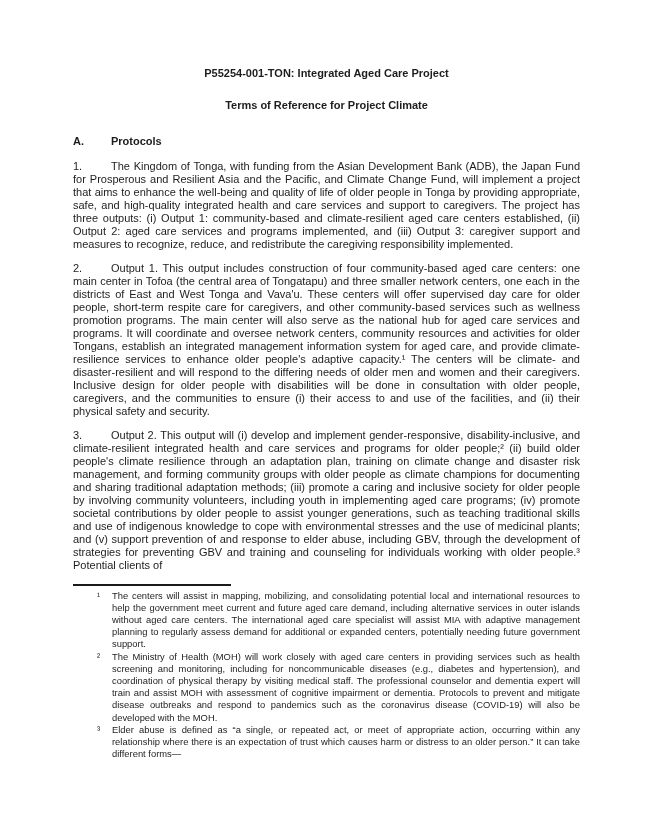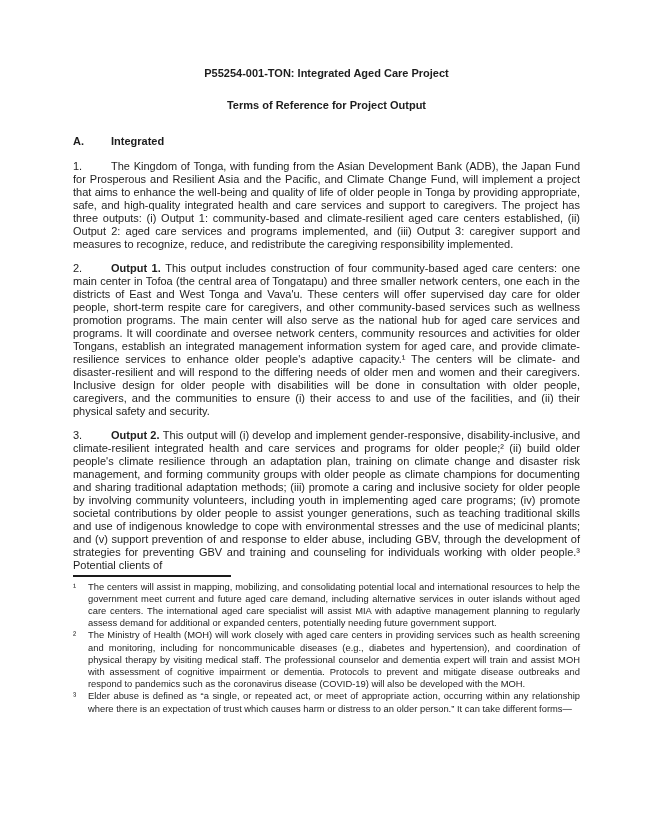--- a/index.html
+++ b/index.html
@@ -42,59 +42,60 @@
     display: inline-block;
     width: 38px;
   }
   .para {
     font-size: 11px;
     line-height: 13px;
     text-align: justify;
     margin: 0 0 11px 0;
   }
   .para.last {
-    margin-bottom: 3px;
+    margin-bottom: 12px;
   }
   .para-number {
     display: inline-block;
     width: 38px;
   }
   .para-lead {
-    font-weight: bold;
+    font-weight: normal;
   }
   .footnote-rule {
     width: 158px;
     height: 1.5px;
     background: #1a1a1a;
     margin: 2px 0 4px 0;
   }
   .footnotes {
     font-size: 9.4px;
     line-height: 12.2px;
   }
   .footnote {
     text-align: justify;
     padding-left: 15px;
+    margin-left: 24px;
   }
   .fn-marker {
     display: inline-block;
     width: 15px;
     margin-left: -15px;
   }
 </style>
 </head>
 <body>
 
 <div class="page">
 
   <p class="doc-title">P55254-001-TON: Integrated Aged Care Project</p>
 
-  <p class="doc-subtitle">Terms of Reference for Project Output</p>
+  <p class="doc-subtitle">Terms of Reference for Project Climate</p>
 
-  <p class="section-heading"><span class="heading-letter">A.</span><span>Integrated</span></p>
+  <p class="section-heading"><span class="heading-letter">A.</span><span>Protocols</span></p>
 
   <p class="para"><span class="para-number">1.</span><span class="para-lead"></span><span>The Kingdom of Tonga, with funding from the Asian Development Bank (ADB), the Japan Fund for Prosperous and Resilient Asia and the Pacific, and Climate Change Fund, will implement a project that aims to enhance the well-being and quality of life of older people in Tonga by providing appropriate, safe, and high-quality integrated health and care services and support to caregivers. The project has three outputs: (i) Output 1: community-based and climate-resilient aged care centers established, (ii) Output 2: aged care services and programs implemented, and (iii) Output 3: caregiver support and measures to recognize, reduce, and redistribute the caregiving responsibility implemented.</span></p>
 
   <p class="para"><span class="para-number">2.</span><span class="para-lead">Output 1. </span><span>This output includes construction of four community-based aged care centers: one main center in Tofoa (the central area of Tongatapu) and three smaller network centers, one each in the districts of East and West Tonga and Vava'u. These centers will offer supervised day care for older people, short-term respite care for caregivers, and other community-based services such as wellness promotion programs. The main center will also serve as the national hub for aged care services and programs. It will coordinate and oversee network centers, community resources and activities for older Tongans, establish an integrated management information system for aged care, and provide climate-resilience services to enhance older people's adaptive capacity.¹ The centers will be climate- and disaster-resilient and will respond to the differing needs of older men and women and their caregivers. Inclusive design for older people with disabilities will be done in consultation with older people, caregivers, and the communities to ensure (i) their access to and use of the facilities, and (ii) their physical safety and security.</span></p>
 
   <p class="para last"><span class="para-number">3.</span><span class="para-lead">Output 2. </span><span>This output will (i) develop and implement gender-responsive, disability-inclusive, and climate-resilient integrated health and care services and programs for older people;² (ii) build older people's climate resilience through an adaptation plan, training on climate change and disaster risk management, and forming community groups with older people as climate champions for documenting and sharing traditional adaptation methods; (iii) promote a caring and inclusive society for older people by involving community volunteers, including youth in implementing aged care programs; (iv) promote societal contributions by older people to assist younger generations, such as teaching traditional skills and use of indigenous knowledge to cope with environmental stresses and the use of medicinal plants; and (v) support prevention of and response to elder abuse, including GBV, through the development of strategies for preventing GBV and training and counseling for individuals working with older people.³ Potential clients of</span></p>
 
   <div class="footnote-rule"></div>
 
   <div class="footnotes">

